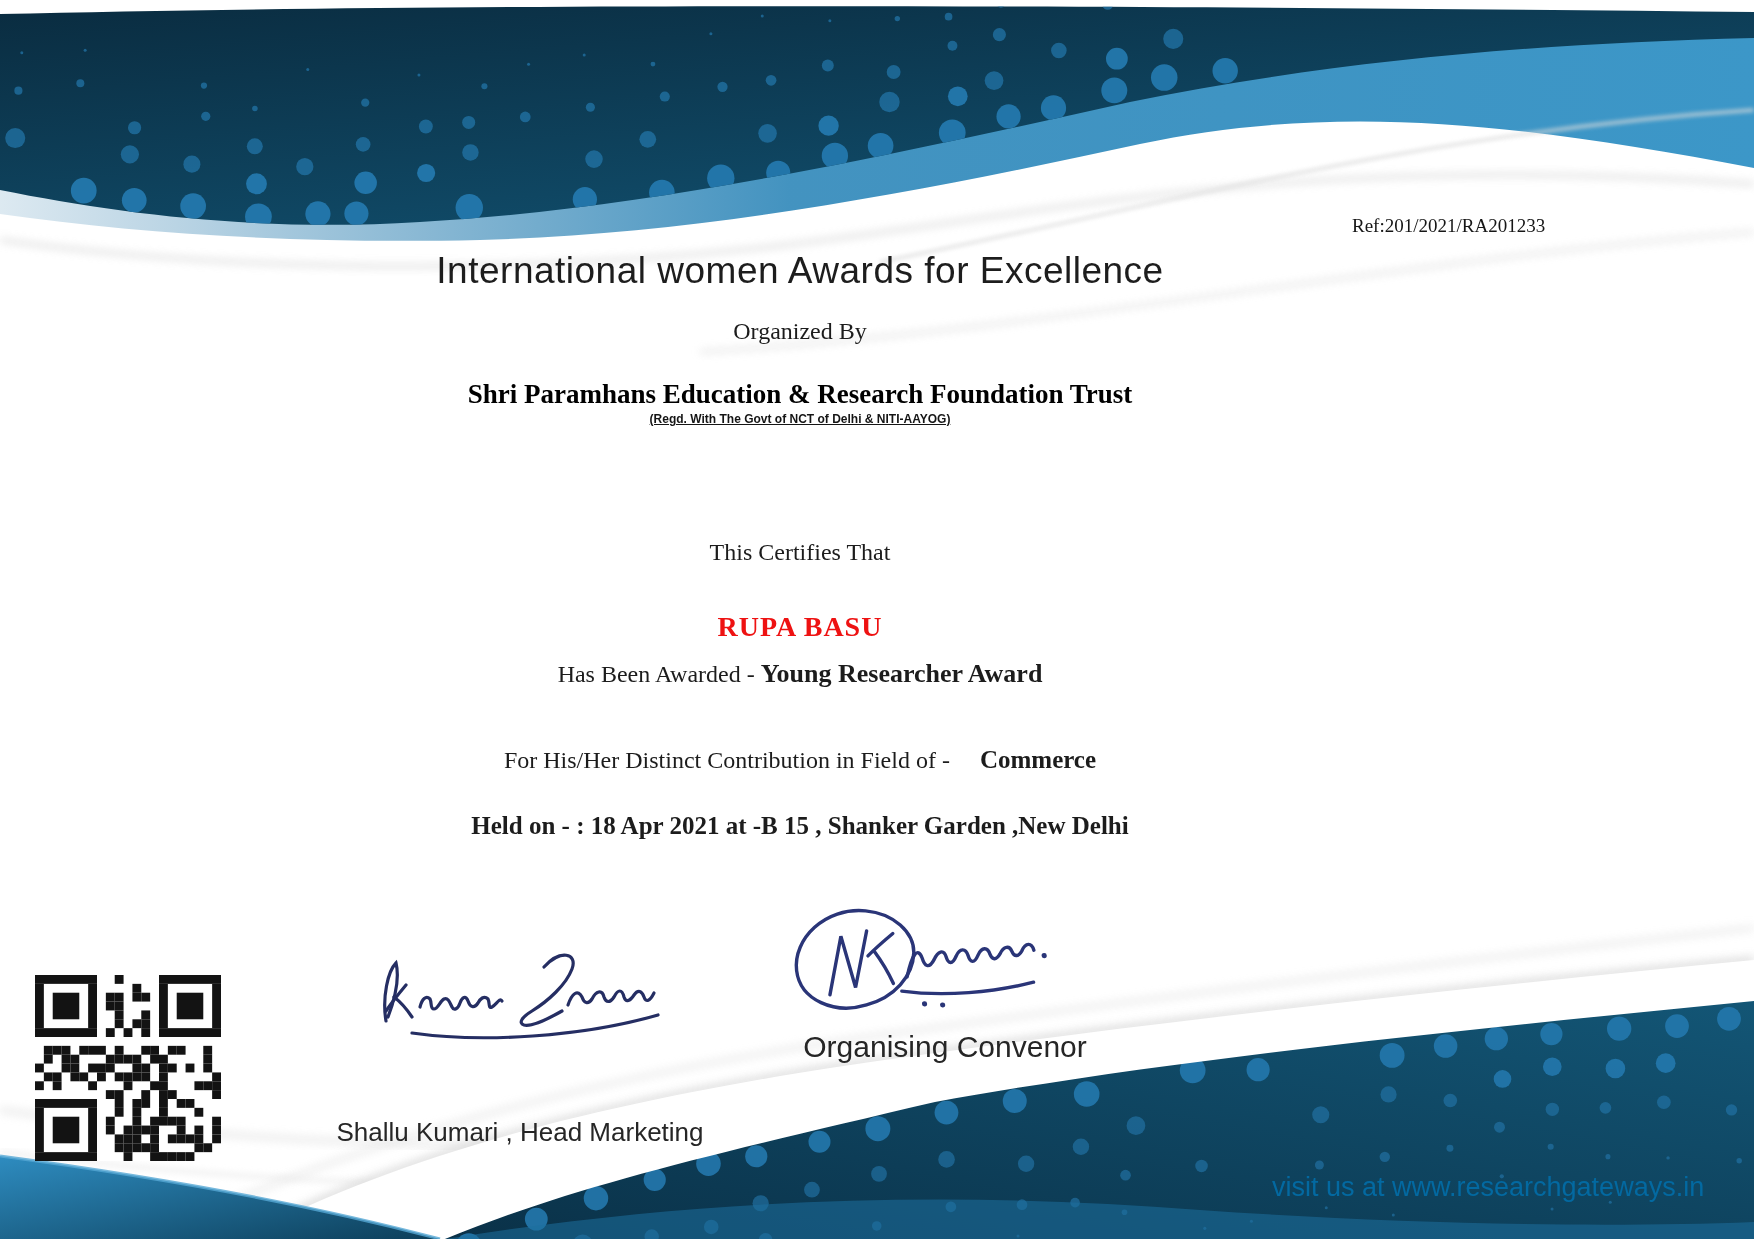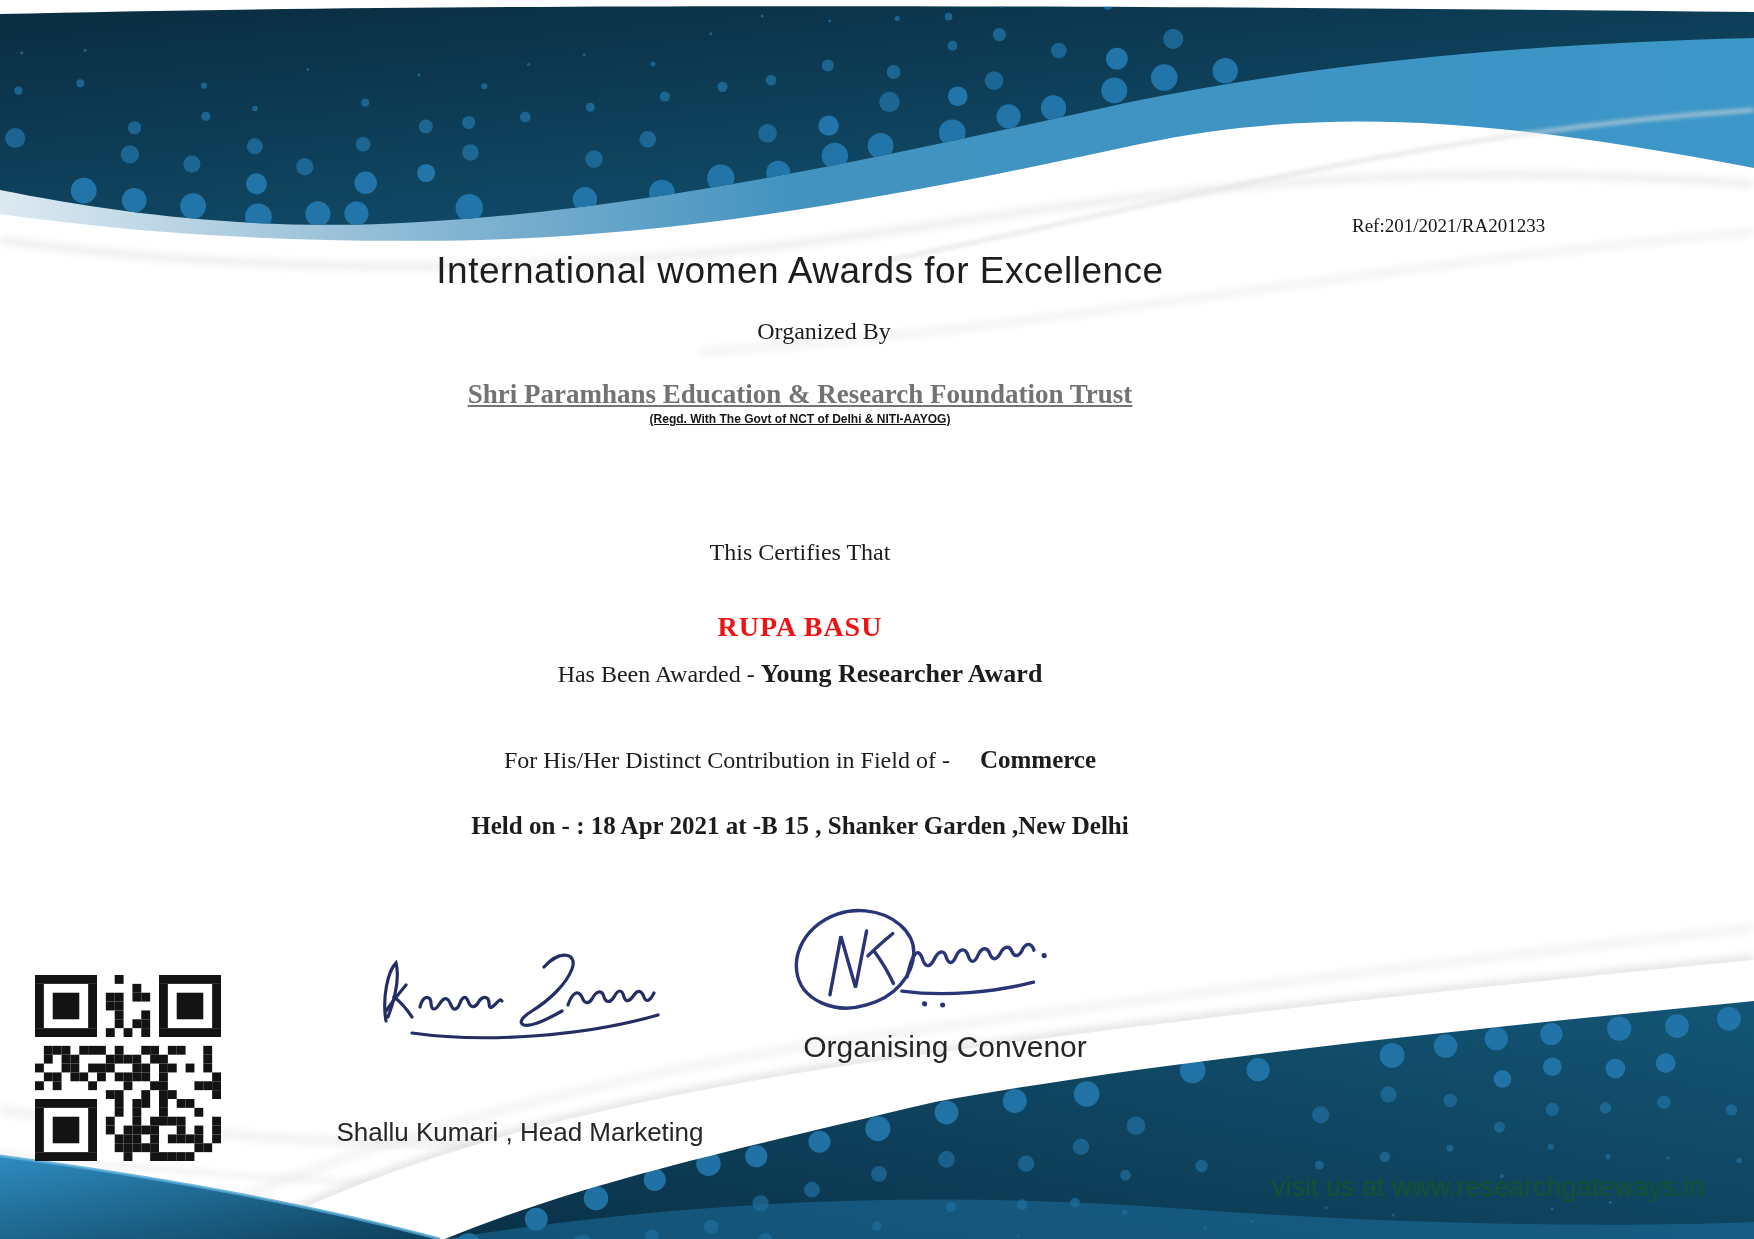--- a/index.html
+++ b/index.html
@@ -3,35 +3,35 @@
 <meta charset="utf-8">
 <style>
   html,body{margin:0;padding:0;background:#ffffff;}
   .cert{position:relative;width:1754px;height:1239px;background:#fff;overflow:hidden;
         font-family:"Liberation Sans","DejaVu Sans",sans-serif;}
   .layer{position:absolute;left:0;top:0;pointer-events:none;}
   .serif{font-family:"Liberation Serif","DejaVu Serif",serif;}
   .line{position:absolute;left:0;width:1600px;text-align:center;color:#1c1c1c;white-space:nowrap;}
   .ref{position:absolute;left:1352px;top:170px;font-size:19px;color:#161616;margin-top:45px;}
   .title{top:250px;font-size:37px;color:#1d1d1d;letter-spacing:.5px;}
-  .organized{top:318px;font-size:24px;padding-left:24px;}
-  .orgname{top:379px;font-size:27px;font-weight:bold;color:#737373;text-decoration:underline;}
+  .organized{top:318px;font-size:24px;}
+  .orgname{top:379px;font-size:27px;font-weight:bold;color:#000000;}
   .regd{top:412px;font-size:12px;font-weight:bold;color:#151515;text-decoration:underline;}
   .certifies{top:512px;font-size:24px;margin-top:27px;}
   .recipient{top:576px;font-size:28px;font-weight:bold;color:#ee1212;letter-spacing:1px;margin-top:35px;}
   .awarded{top:659px;font-size:24px;}
   .awarded .b{font-weight:bold;font-size:26px;}
   .contrib{top:746px;font-size:24px;}
   .contrib .b{font-weight:bold;font-size:25px;margin-left:30px;}
   .heldon{top:812px;font-size:25px;font-weight:bold;}
   .sig-label{position:absolute;text-align:center;color:#262626;white-space:nowrap;}
   .convenor{left:350px;top:1052px;width:300px;font-size:35px;}
   .shallu{left:310px;top:1117px;width:420px;font-size:26px;}
   .orgsec{left:790px;top:1030px;width:310px;font-size:30px;}
-  .visit{position:absolute;left:1272px;top:1172px;font-size:27px;color:#14532d;white-space:nowrap;}
+  .visit{position:absolute;left:1272px;top:1172px;font-size:27px;color:#0369a1;white-space:nowrap;}
   .sigsvg{position:absolute;}
   .qr{position:absolute;left:35px;top:975px;width:186px;height:186px;background:#fff;}
 </style>
 </head>
 <body>
 
 <div class="cert">
 
   <svg class="layer" width="1754" height="420" viewBox="0 0 1754 420">
     <defs>

